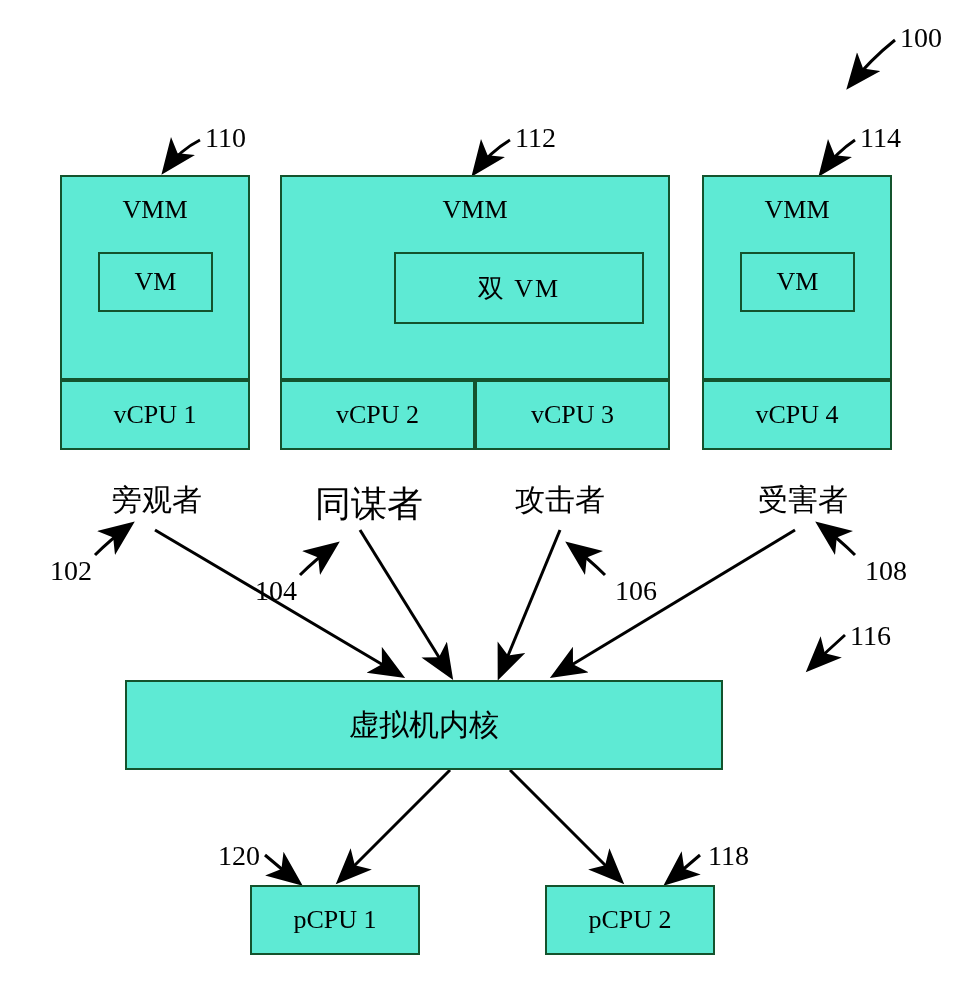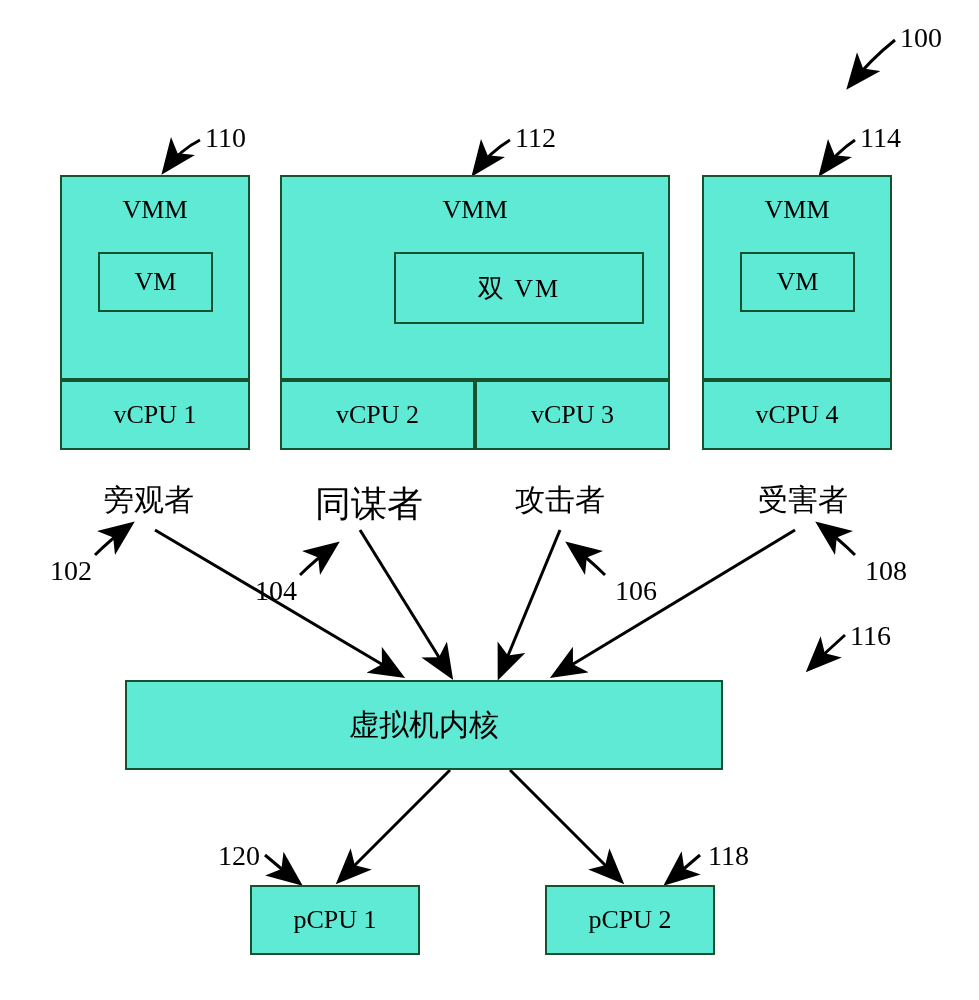--- a/index.html
+++ b/index.html
@@ -107,21 +107,21 @@
 <div class="box" style="left:702px; top:175px; width:190px; height:205px; align-items:flex-start; padding-top:18px;">
   <span>VMM</span>
 </div>
 <div class="box" style="left:740px; top:252px; width:115px; height:60px;">
   <span>VM</span>
 </div>
 <div class="box" style="left:702px; top:380px; width:190px; height:70px;">
   <span>vCPU 4</span>
 </div>
 
-<div class="label cn" style="left:104px; top:480px; font-size:30px;">旁观者</div>
+<div class="label cn" style="left:112px; top:480px; font-size:30px;">旁观者</div>
 <div class="label cn" style="left:315px; top:480px; font-size:36px;">同谋者</div>
 <div class="label cn" style="left:515px; top:480px; font-size:30px;">攻击者</div>
 <div class="label cn" style="left:750px; top:480px; font-size:30px;margin-left:8px;">受害者</div>
 
 <div class="label" style="left:50px; top:555px;">102</div>
 <div class="label" style="left:255px; top:575px;">104</div>
 <div class="label" style="left:615px; top:575px;">106</div>
 <div class="label" style="left:865px; top:555px;">108</div>
 
 <div class="label" style="left:850px; top:620px;text-align:center;">116</div>

